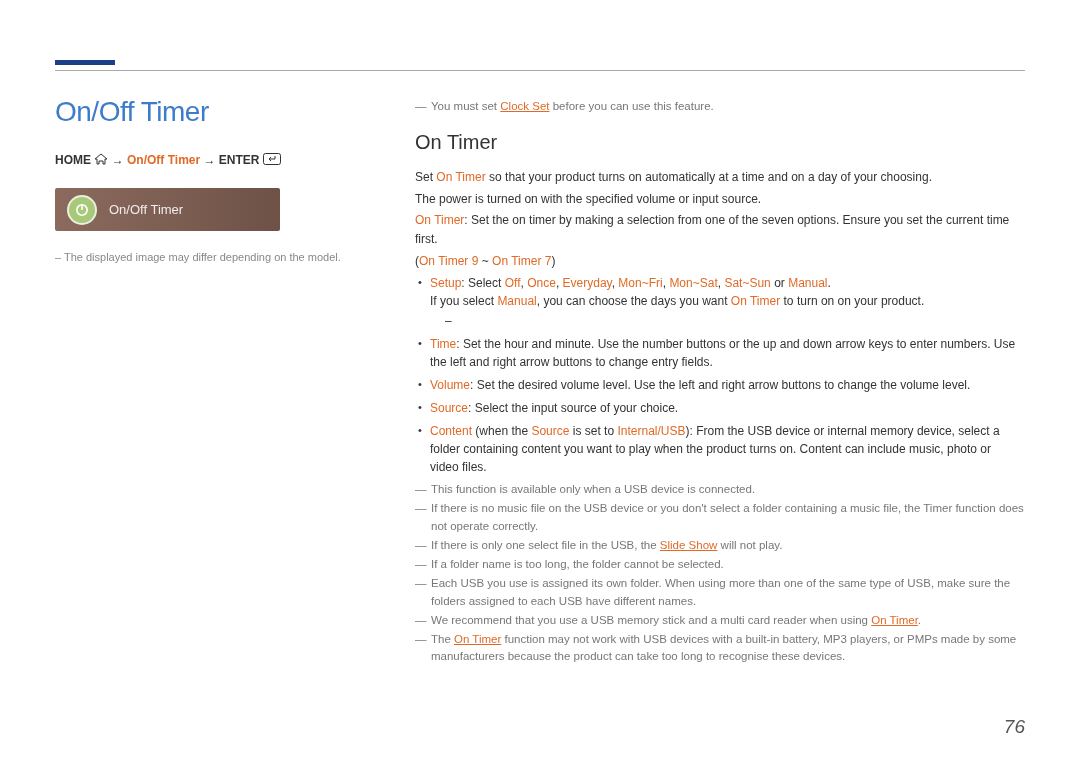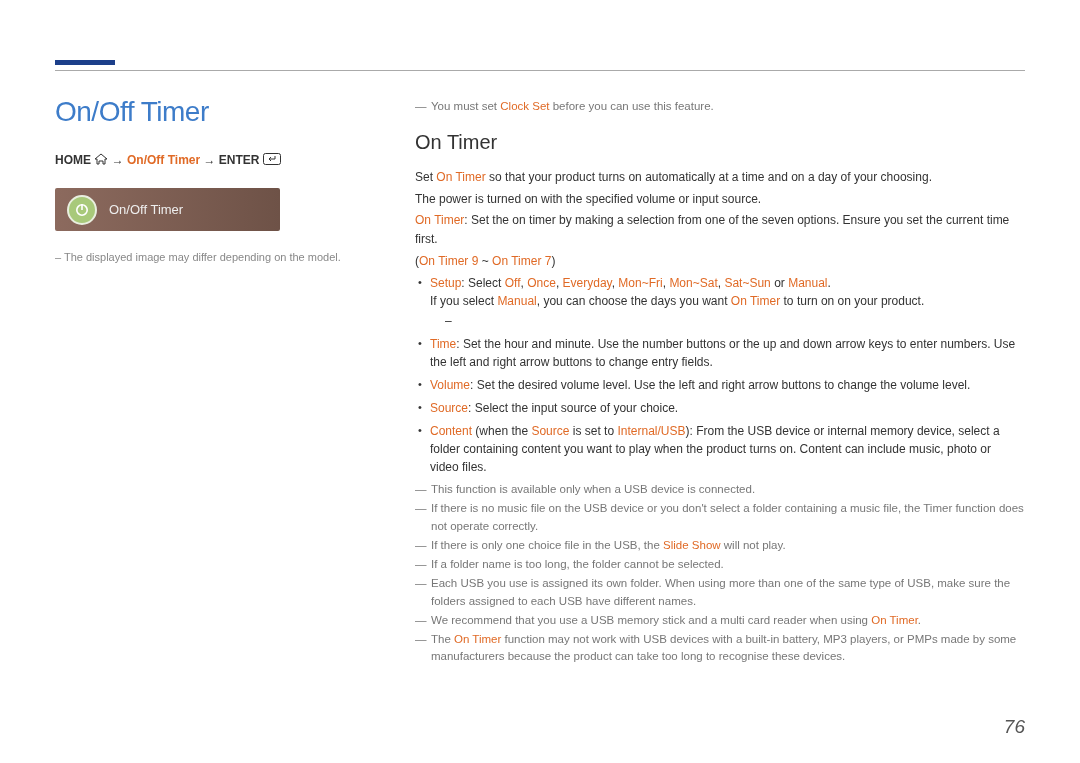--- a/index.html
+++ b/index.html
@@ -118,21 +118,21 @@
     line-height: 1.5;
     color: #777;
     font-size: 11.5px;
     margin: 2px 0;
   }
   .dash-note .dash-mark {
     width: 16px;
     flex-shrink: 0;
     text-align: left;
   }
-  .dash-note .hl { color: #e06a26; }
+  .dash-note .hl { color: #e06a26; text-decoration: underline; }
   .bullet-list {
     margin: 4px 4px 4px 0;
     padding: 0;
     list-style: none;
   }
   .bullet-list > li {
     position: relative;
     padding-left: 15px;
     margin-bottom: 5px;
     line-height: 1.5;
@@ -254,21 +254,21 @@
       <div class="dash-note">
           <span class="dash-mark">―</span>
           <span>This function is available only when a USB device is connected.</span>
         </div>
       <div class="dash-note">
           <span class="dash-mark">―</span>
           <span>If there is no music file on the USB device or you don't select a folder containing a music file, the Timer function does not operate correctly.</span>
         </div>
       <div class="dash-note">
           <span class="dash-mark">―</span>
-          <span><span>If there is only one choice file in the USB, the </span><span class="hl">Slide Show</span><span> will not play.</span></span>
+          <span><span>If there is only one select file in the USB, the </span><span class="hl">Slide Show</span><span> will not play.</span></span>
         </div>
       <div class="dash-note">
           <span class="dash-mark">―</span>
           <span>If a folder name is too long, the folder cannot be selected.</span>
         </div>
       <div class="dash-note">
           <span class="dash-mark">―</span>
           <span>Each USB you use is assigned its own folder. When using more than one of the same type of USB, make sure the folders assigned to each USB have different names.</span>
         </div>
       <div class="dash-note">

